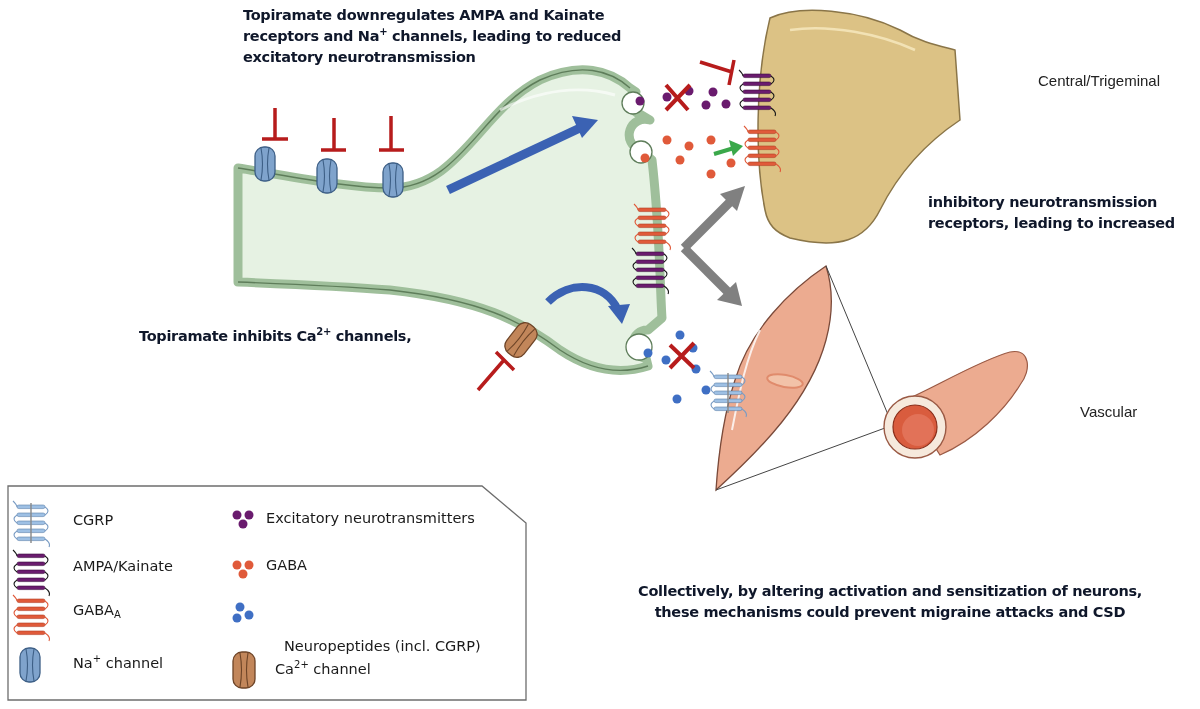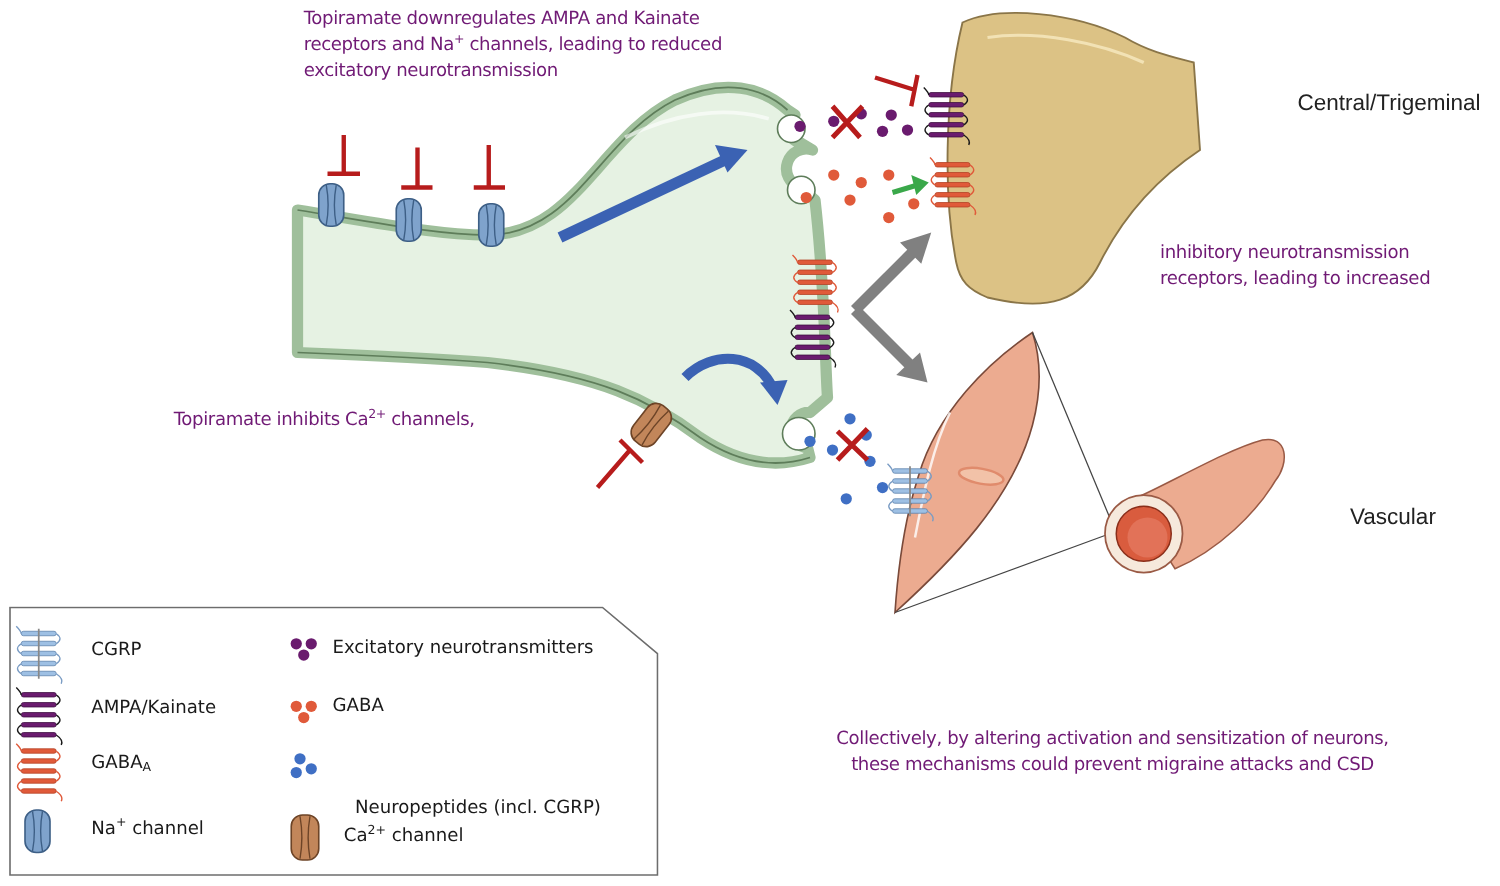--- a/index.html
+++ b/index.html
@@ -1,18 +1,18 @@
 <!DOCTYPE html>
 <html><head>
 <meta charset="utf-8">
 <style>
   html,body{margin:0;padding:0;background:#ffffff;}
   body{width:1200px;height:709px;position:relative;overflow:hidden;font-family:"Liberation Sans",sans-serif;color:#1a1a1a;}
-  .txt{position:absolute;font-family:"DejaVu Sans","Liberation Sans",sans-serif;font-weight:normal;font-size:14.5px;line-height:21px;color:#701a75;letter-spacing:-0.3px;}
-  .region{position:absolute;font-family:"Liberation Sans",sans-serif;font-size:18px;color:#222;}
+  .txt{position:absolute;font-family:"DejaVu Sans","Liberation Sans",sans-serif;font-weight:bold;font-size:14.5px;line-height:21px;color:#0f172a;letter-spacing:-0.3px;}
+  .region{position:absolute;font-family:"Liberation Sans",sans-serif;font-size:15px;color:#222;}
   .legend-box{position:absolute;left:7px;top:485px;width:520px;height:268px;}
   .leg-label{position:absolute;font-family:"DejaVu Sans","Liberation Sans",sans-serif;font-size:14.5px;color:#1a1a1a;}
   sup{font-size:10px;vertical-align:6px;line-height:0;}
   sub{font-size:10px;vertical-align:-3px;line-height:0;}
   svg#diagram{position:absolute;left:0;top:0;}
 </style>
 </head>
 <body>
 
 <svg id="diagram" width="1200" height="709" viewBox="0 0 1200 709">

